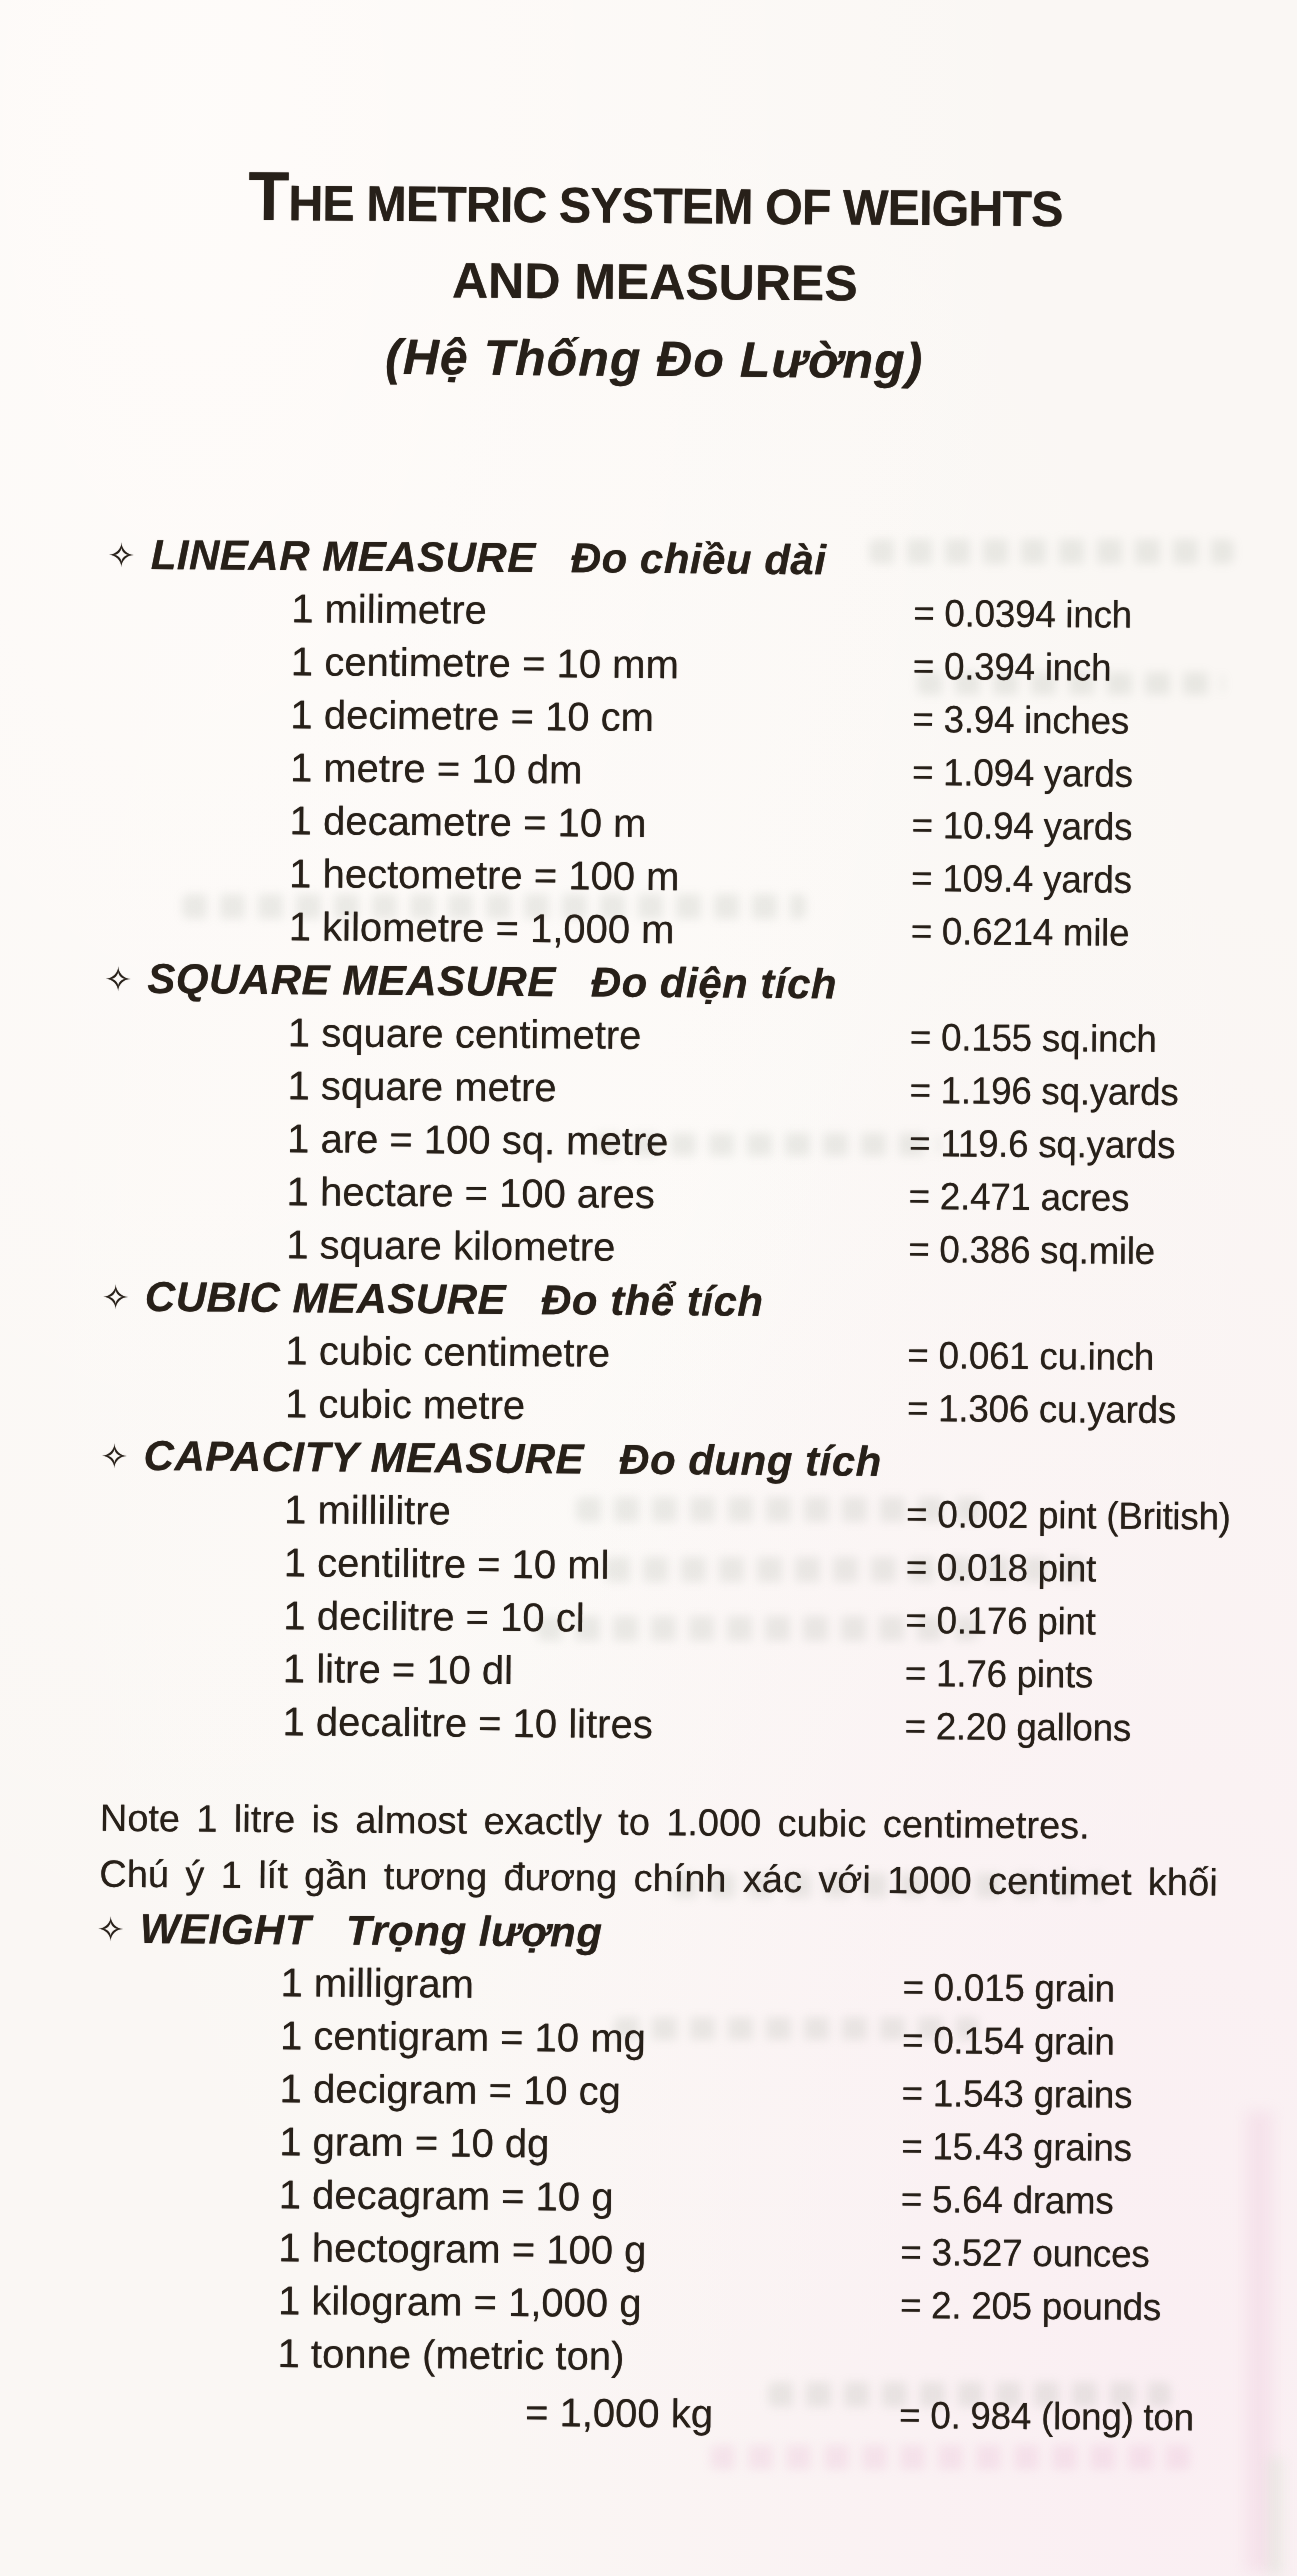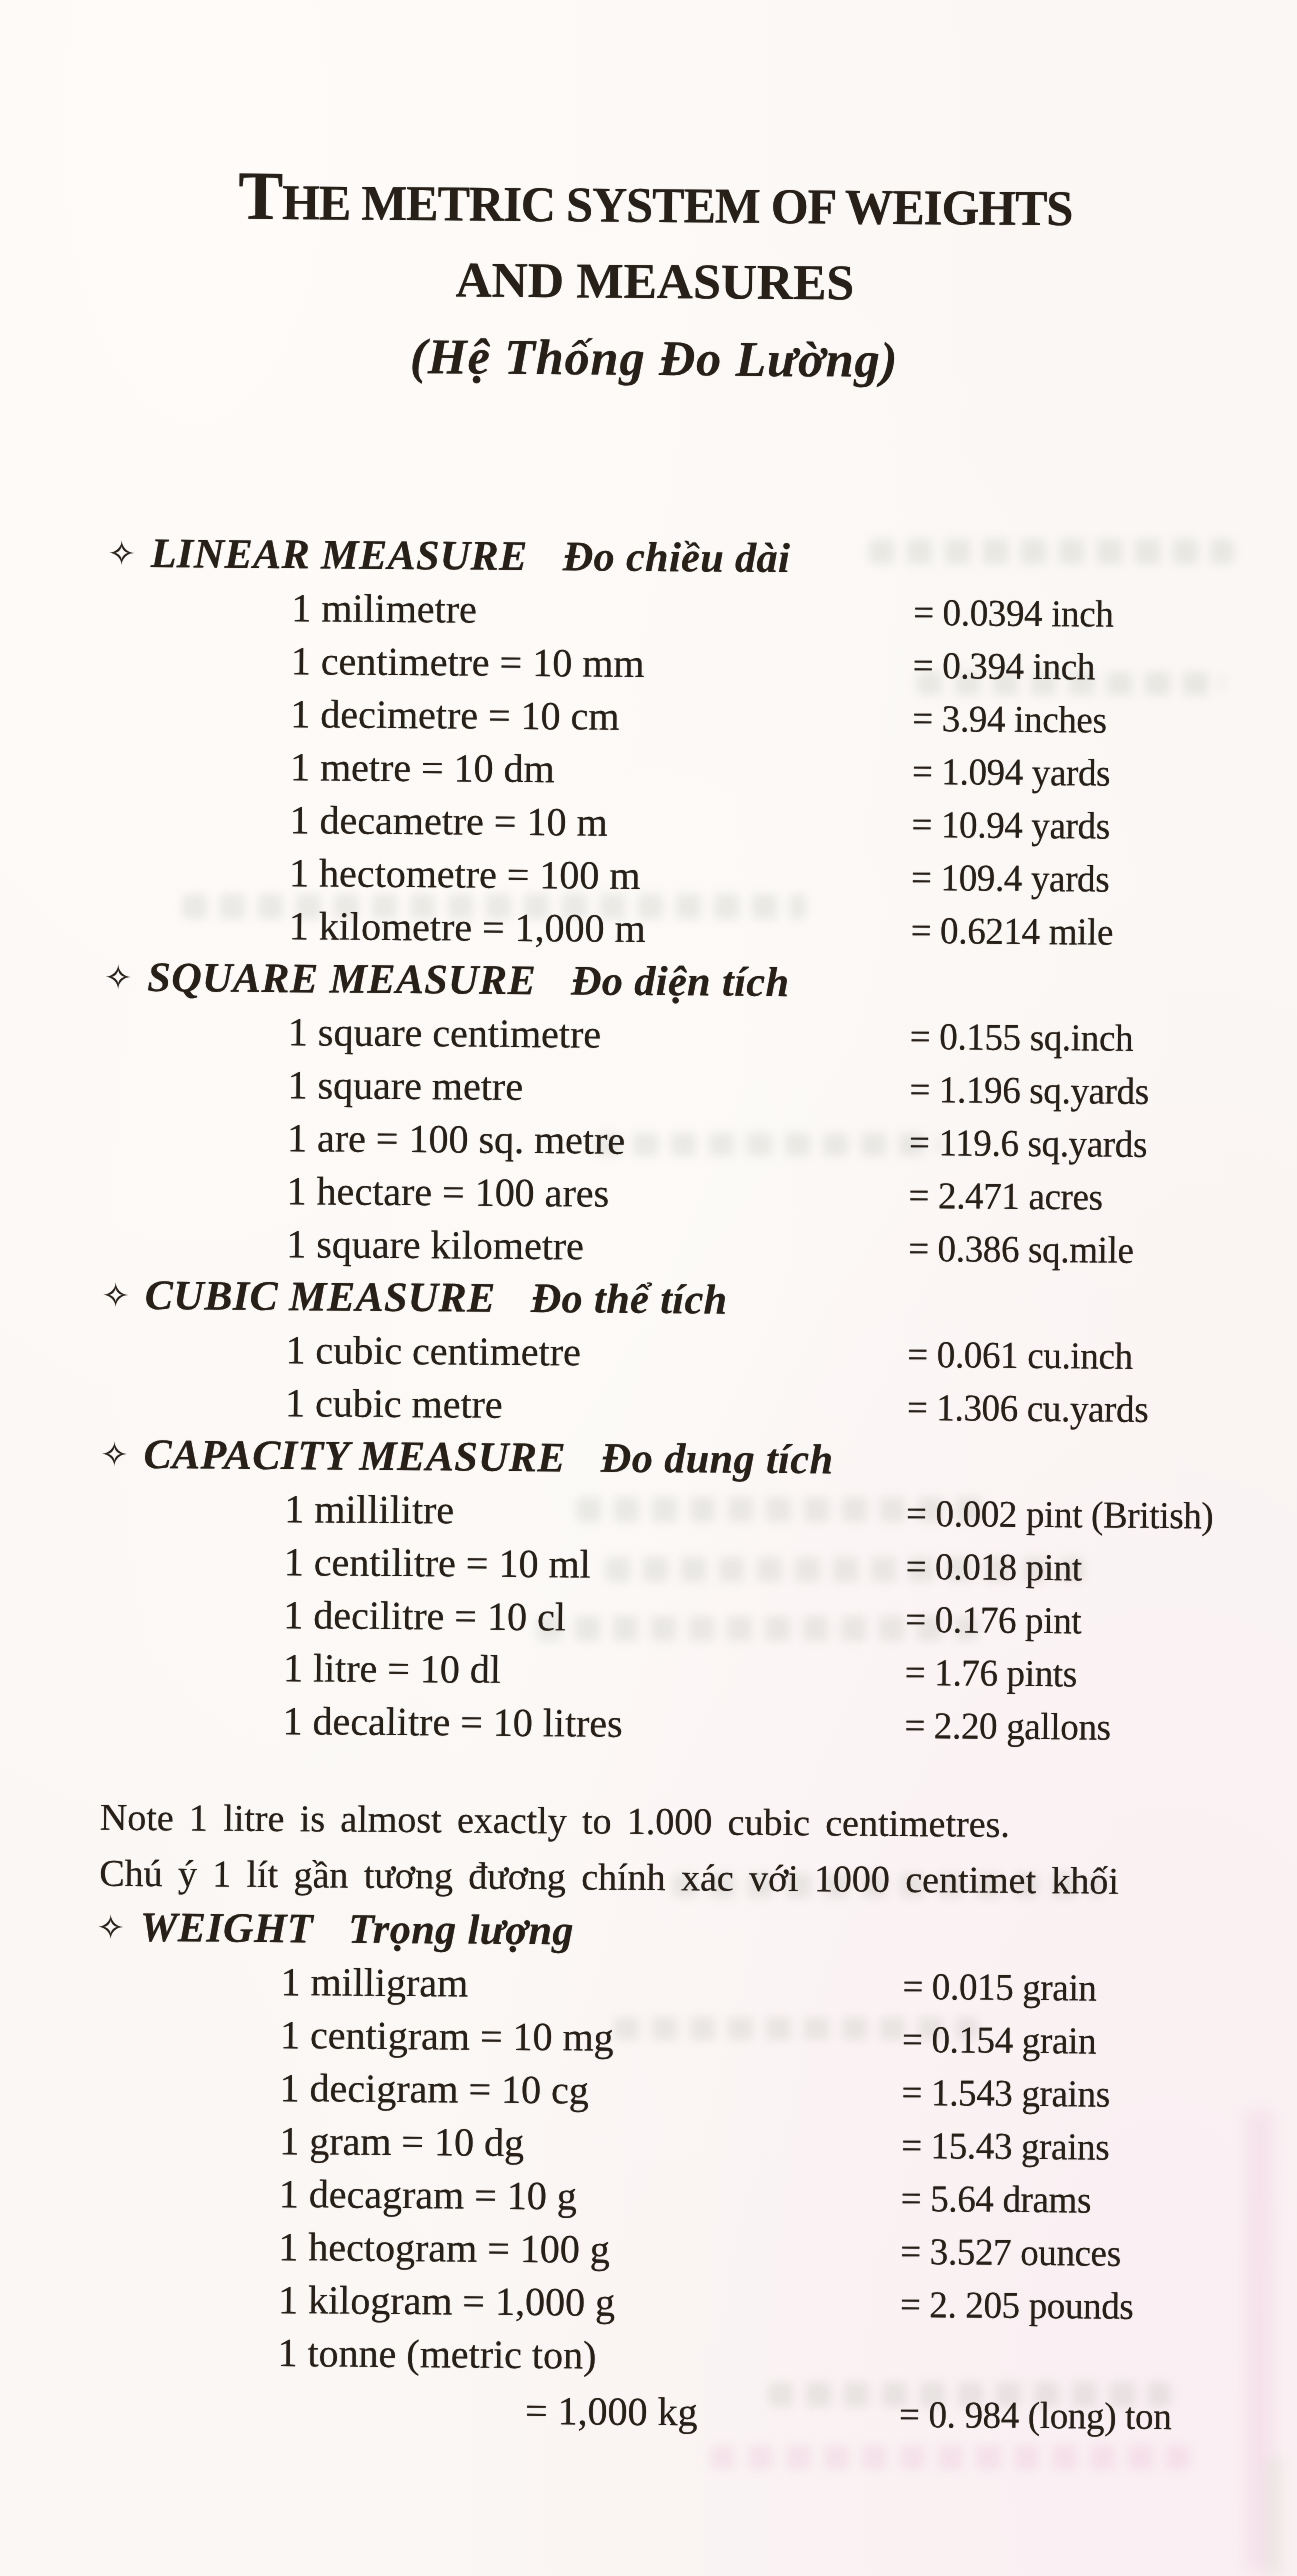--- a/index.html
+++ b/index.html
@@ -6,21 +6,21 @@
   .page{
     position:relative;
     width:1298px;height:2576px;
     margin:0 auto;
     overflow:hidden;
     background:
       radial-gradient(ellipse at 15% 5%, rgba(255,252,250,.9) 0%, rgba(255,252,250,0) 55%),
       radial-gradient(ellipse at 90% 95%, rgba(250,236,242,.8) 0%, rgba(250,236,242,0) 45%),
       radial-gradient(ellipse at 50% 50%, rgba(253,251,249,.6) 0%, rgba(253,251,249,0) 70%),
       #faf7f4;
-    font-family:Liberation Serif, serif;
+    font-family:Liberation Sans, sans-serif;
     color:#272019;
   }
   .scan-layer{position:absolute;inset:0;transform:rotate(.45deg);transform-origin:50% 40%;}
   .txt{text-shadow:0 0 0.7px rgba(55,45,38,.85);}
 
   
   .title-block{text-align:center;padding-top:161px;}
   .t1{font-size:50px;font-weight:700;line-height:77px;letter-spacing:-1px;transform:scaleX(.97);}
   .t1 .lead{font-size:69px;}
   .t2{font-size:50px;font-weight:700;line-height:58px;margin-top:7.7px;letter-spacing:0;}

